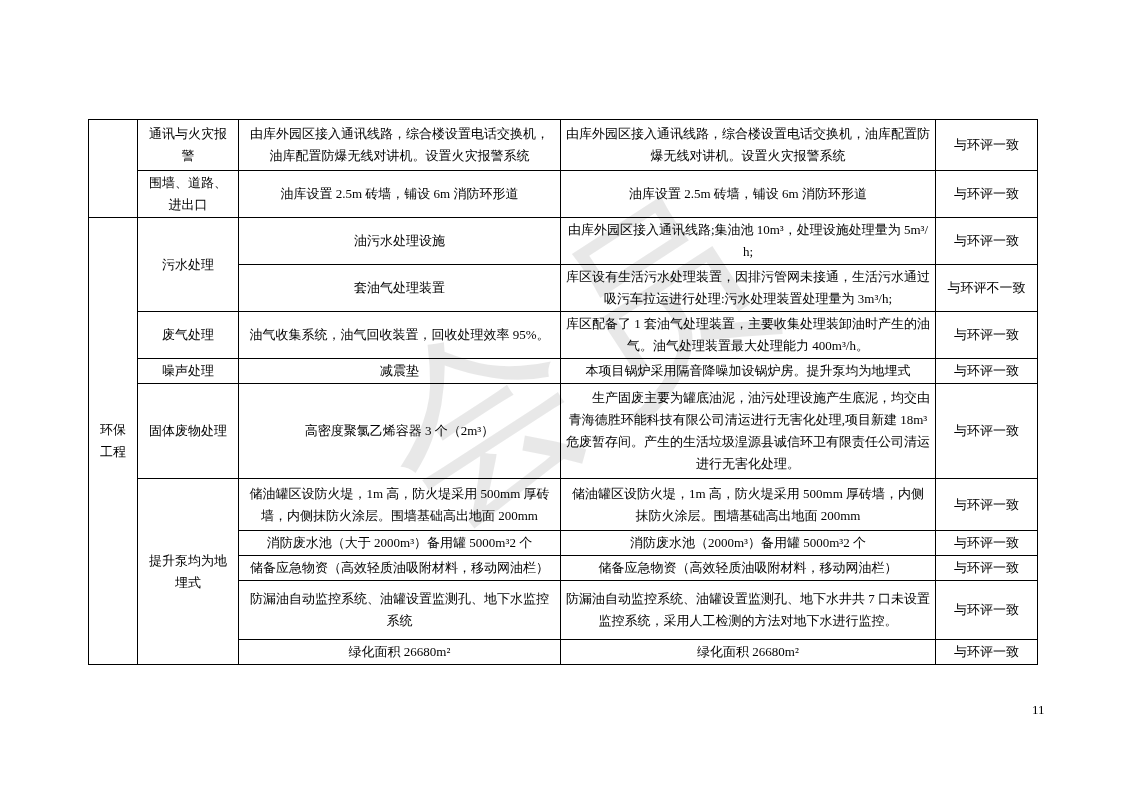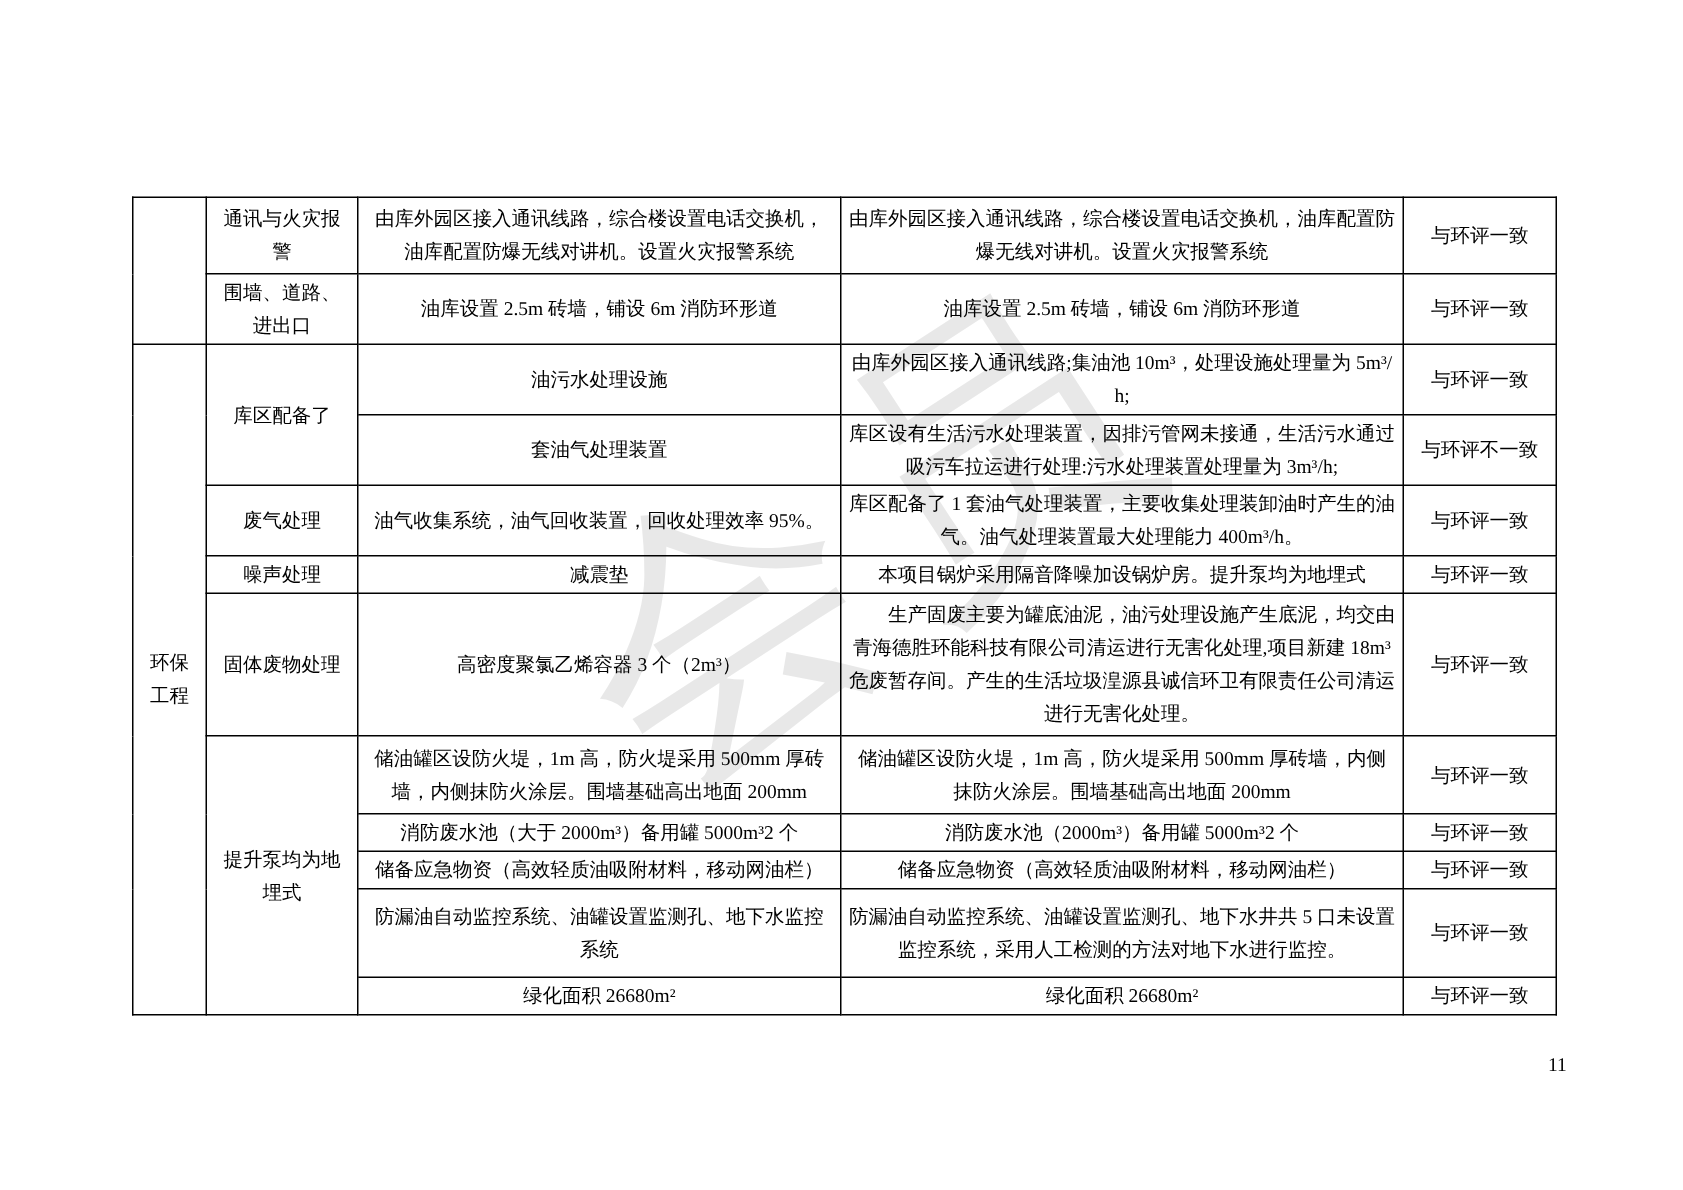--- a/index.html
+++ b/index.html
@@ -21,21 +21,21 @@
     color:rgba(0,0,0,0.09);
     transform:rotate(-33deg);
     transform-origin:center center;
     white-space:nowrap;
     pointer-events:none;
     z-index:0;
     font-family:"Liberation Serif","DejaVu Serif",serif;
   }
   table.doc-table{
     position:absolute;
-    left:88px;top:131px;
+    left:88px;top:119px;
     width:949px;
     border-collapse:collapse;
     table-layout:fixed;
     z-index:1;
   }
   table.doc-table td{
     border:1px solid #000;
     text-align:center;
     vertical-align:middle;
     font-size:13px;
@@ -81,21 +81,21 @@
         <td>与环评一致</td>
       </tr>
       <tr style="height:47px">
         <td>围墙、道路、进出口</td>
         <td>油库设置 2.5m 砖墙，铺设 6m 消防环形道</td>
         <td>油库设置 2.5m 砖墙，铺设 6m 消防环形道</td>
         <td>与环评一致</td>
       </tr>
       <tr style="height:34px">
         <td rowspan="10">环保工程</td>
-        <td rowspan="2">库区配备了</td>
+        <td rowspan="2">污水处理</td>
         <td>油污水处理设施</td>
         <td>由库外园区接入通讯线路;集油池 10m³，处理设施处理量为 5m³/h;</td>
         <td>与环评一致</td>
       </tr>
       <tr style="height:43px">
         <td>套油气处理装置</td>
         <td>库区设有生活污水处理装置，因排污管网未接通，生活污水通过吸污车拉运进行处理:污水处理装置处理量为 3m³/h;</td>
         <td>与环评不一致</td>
       </tr>
       <tr style="height:45px">
@@ -127,21 +127,21 @@
         <td>消防废水池（2000m³）备用罐 5000m³2 个</td>
         <td>与环评一致</td>
       </tr>
       <tr style="height:25px">
         <td>储备应急物资（高效轻质油吸附材料，移动网油栏）</td>
         <td>储备应急物资（高效轻质油吸附材料，移动网油栏）</td>
         <td>与环评一致</td>
       </tr>
       <tr style="height:59px">
         <td>防漏油自动监控系统、油罐设置监测孔、地下水监控系统</td>
-        <td>防漏油自动监控系统、油罐设置监测孔、地下水井共 5 口未设置监控系统，采用人工检测的方法对地下水进行监控。</td>
+        <td>防漏油自动监控系统、油罐设置监测孔、地下水井共 7 口未设置监控系统，采用人工检测的方法对地下水进行监控。</td>
         <td>与环评一致</td>
       </tr>
       <tr style="height:25px">
         <td>绿化面积 26680m²</td>
         <td>绿化面积 26680m²</td>
         <td>与环评一致</td>
       </tr>
     </tbody>
   </table>
 

